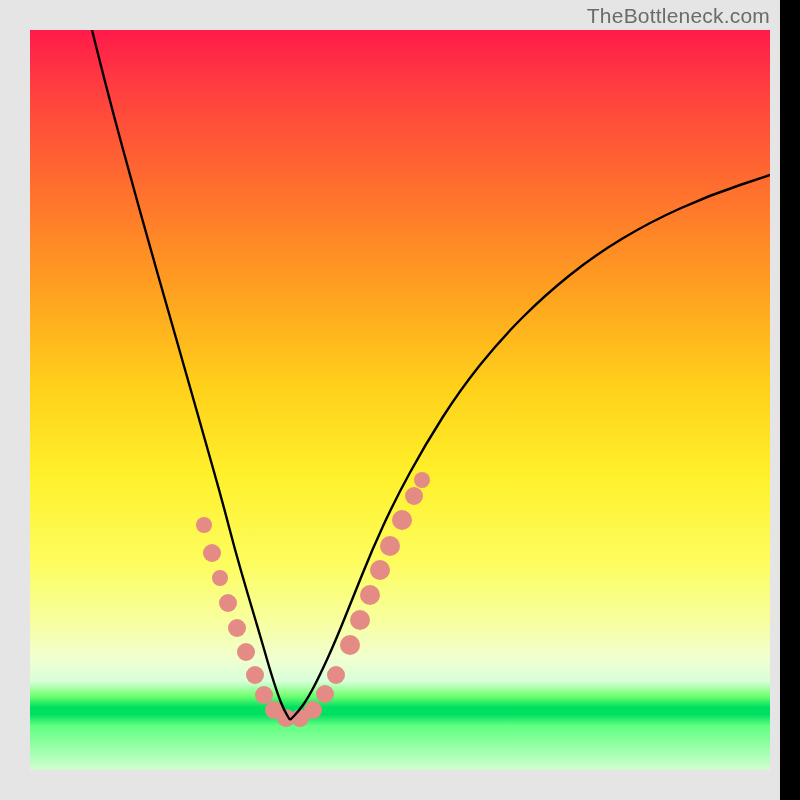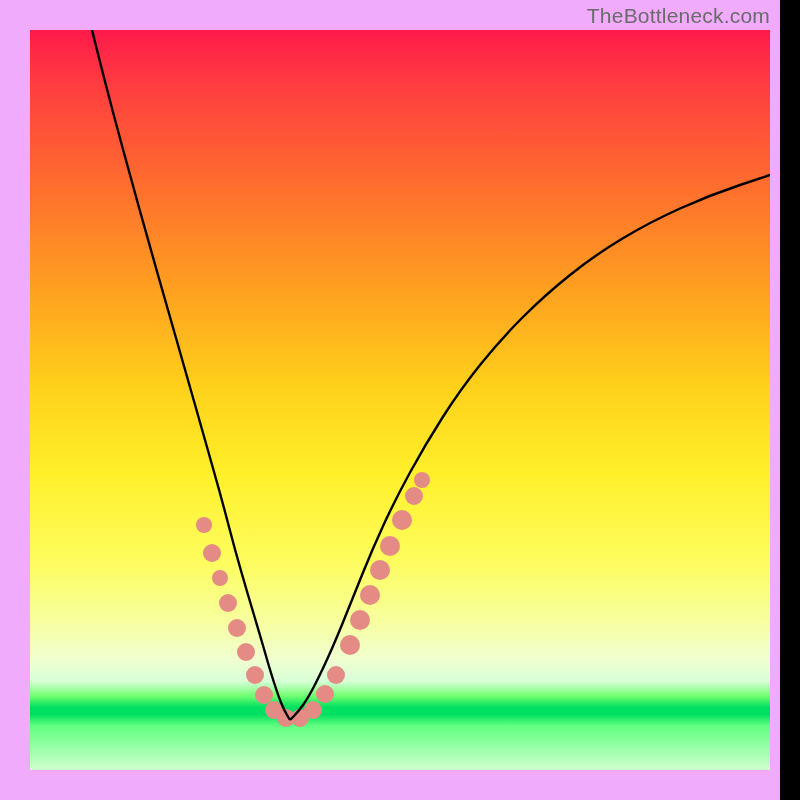--- a/index.html
+++ b/index.html
@@ -10,21 +10,21 @@
     background: #000;
     font-family: Arial, Helvetica, sans-serif;
     overflow: hidden;
   }
   .frame {
     position: absolute;
     left: 0;
     top: 0;
     width: 780px;
     height: 800px;
-    background: #f0abfc;
+    background: #e5e5e5;
   }
   .plot {
     position: absolute;
     left: 30px;
     top: 30px;
     width: 740px;
     height: 740px;
     
     background: linear-gradient(
       to bottom,

